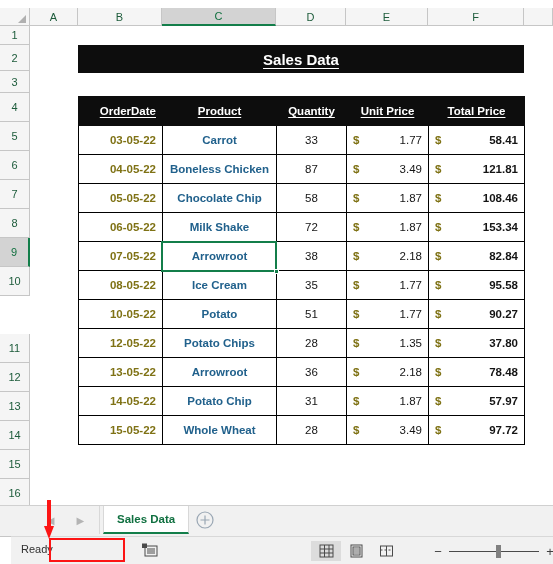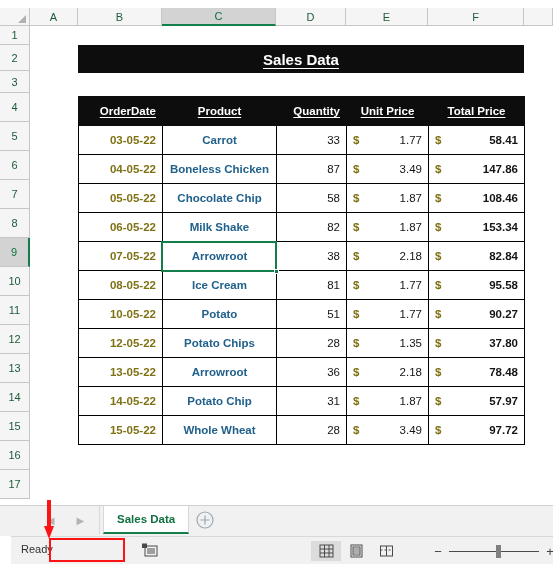--- a/index.html
+++ b/index.html
@@ -41,21 +41,21 @@
                background:#0d0d0d; display:flex; align-items:center; justify-content:center; }
   .title-bar span { color:#fff; font-size:15px; font-weight:bold; text-decoration:underline;
                     text-underline-offset:3px; }
 
   table.data { position:absolute; left:78px; top:96px; border-collapse:collapse; }
   table.data td, table.data th { border:1px solid #000; height:29px; padding:0 6px; font-size:11.5px; }
   table.data thead th { background:#0d0d0d; color:#ffffff; font-weight:bold;
                         text-decoration:underline; text-underline-offset:2px; border-color:#0d0d0d; }
   .c-date { width:84px; text-align:right; color:#7f7215; font-weight:bold; }
   .c-prod { width:114px; text-align:center; color:#21618c; font-weight:bold; }
-  .c-qty  { width:70px;  text-align:right; color:#141414; }
+  .c-qty  { width:70px;  text-align:center; color:#141414; }
   .c-unit { width:82px; }
   .c-tot  { width:96px;margin-top:43px; }
   .money { display:flex; align-items:center; justify-content:space-between; width:100%; }
   .money .cur { color:#7f7215; font-weight:bold; }
   .money .amt { color:#141414; font-weight:bold; }
   .c-unit .amt { font-weight:normal; }
 
   
   .active-cell { position:absolute; border:2px solid #137e4a; pointer-events:none; }
   .fill-handle { position:absolute; width:5px; height:5px; background:#137e4a;
@@ -121,21 +121,21 @@
         <div class="rowcell" style="height: 19px;">1</div>
         <div class="rowcell" style="height: 26px;">2</div>
         <div class="rowcell" style="height: 22px;">3</div>
         <div class="rowcell" style="height: 29px;">4</div>
         <div class="rowcell" style="height: 29px;">5</div>
         <div class="rowcell" style="height: 29px;">6</div>
         <div class="rowcell" style="height: 29px;">7</div>
         <div class="rowcell" style="height: 29px;">8</div>
         <div class="rowcell sel" style="height: 29px;">9</div>
         <div class="rowcell" style="height: 29px;">10</div>
-        <div class="rowcell" style="height: 29px;">11</div>
+        <div class="rowcell" style="height: 29px; margin-top: 38px;">11</div>
         <div class="rowcell" style="height: 29px;">12</div>
         <div class="rowcell" style="height: 29px;">13</div>
         <div class="rowcell" style="height: 29px;">14</div>
         <div class="rowcell" style="height: 29px; text-align: center;">15</div>
         <div class="rowcell" style="height: 29px; text-align: right;">16</div>
         <div class="rowcell" style="height: 29px;">17</div>
       </div>
 
     <div class="title-bar">
       <span>Sales Data</span>
@@ -175,21 +175,21 @@
             <td class="c-qty">87</td>
             <td class="c-unit">
               <div class="money">
                 <span class="cur">$</span>
                 <span class="amt">3.49</span>
               </div>
             </td>
             <td class="c-tot">
               <div class="money">
                 <span class="cur">$</span>
-                <span class="amt">147.86</span>
+                <span class="amt">121.81</span>
               </div>
             </td>
           </tr>
           <tr>
             <td class="c-date">05-05-22</td>
             <td class="c-prod">Chocolate Chip</td>
             <td class="c-qty">58</td>
             <td class="c-unit">
               <div class="money">
                 <span class="cur">$</span>
@@ -199,21 +199,21 @@
             <td class="c-tot">
               <div class="money">
                 <span class="cur">$</span>
                 <span class="amt">108.46</span>
               </div>
             </td>
           </tr>
           <tr>
             <td class="c-date">06-05-22</td>
             <td class="c-prod">Milk Shake</td>
-            <td class="c-qty">82</td>
+            <td class="c-qty">72</td>
             <td class="c-unit">
               <div class="money">
                 <span class="cur">$</span>
                 <span class="amt">1.87</span>
               </div>
             </td>
             <td class="c-tot">
               <div class="money">
                 <span class="cur">$</span>
                 <span class="amt">153.34</span>
@@ -233,21 +233,21 @@
             <td class="c-tot">
               <div class="money">
                 <span class="cur">$</span>
                 <span class="amt">82.84</span>
               </div>
             </td>
           </tr>
           <tr>
             <td class="c-date">08-05-22</td>
             <td class="c-prod">Ice Cream</td>
-            <td class="c-qty">81</td>
+            <td class="c-qty">35</td>
             <td class="c-unit">
               <div class="money">
                 <span class="cur">$</span>
                 <span class="amt">1.77</span>
               </div>
             </td>
             <td class="c-tot">
               <div class="money">
                 <span class="cur">$</span>
                 <span class="amt">95.58</span>

